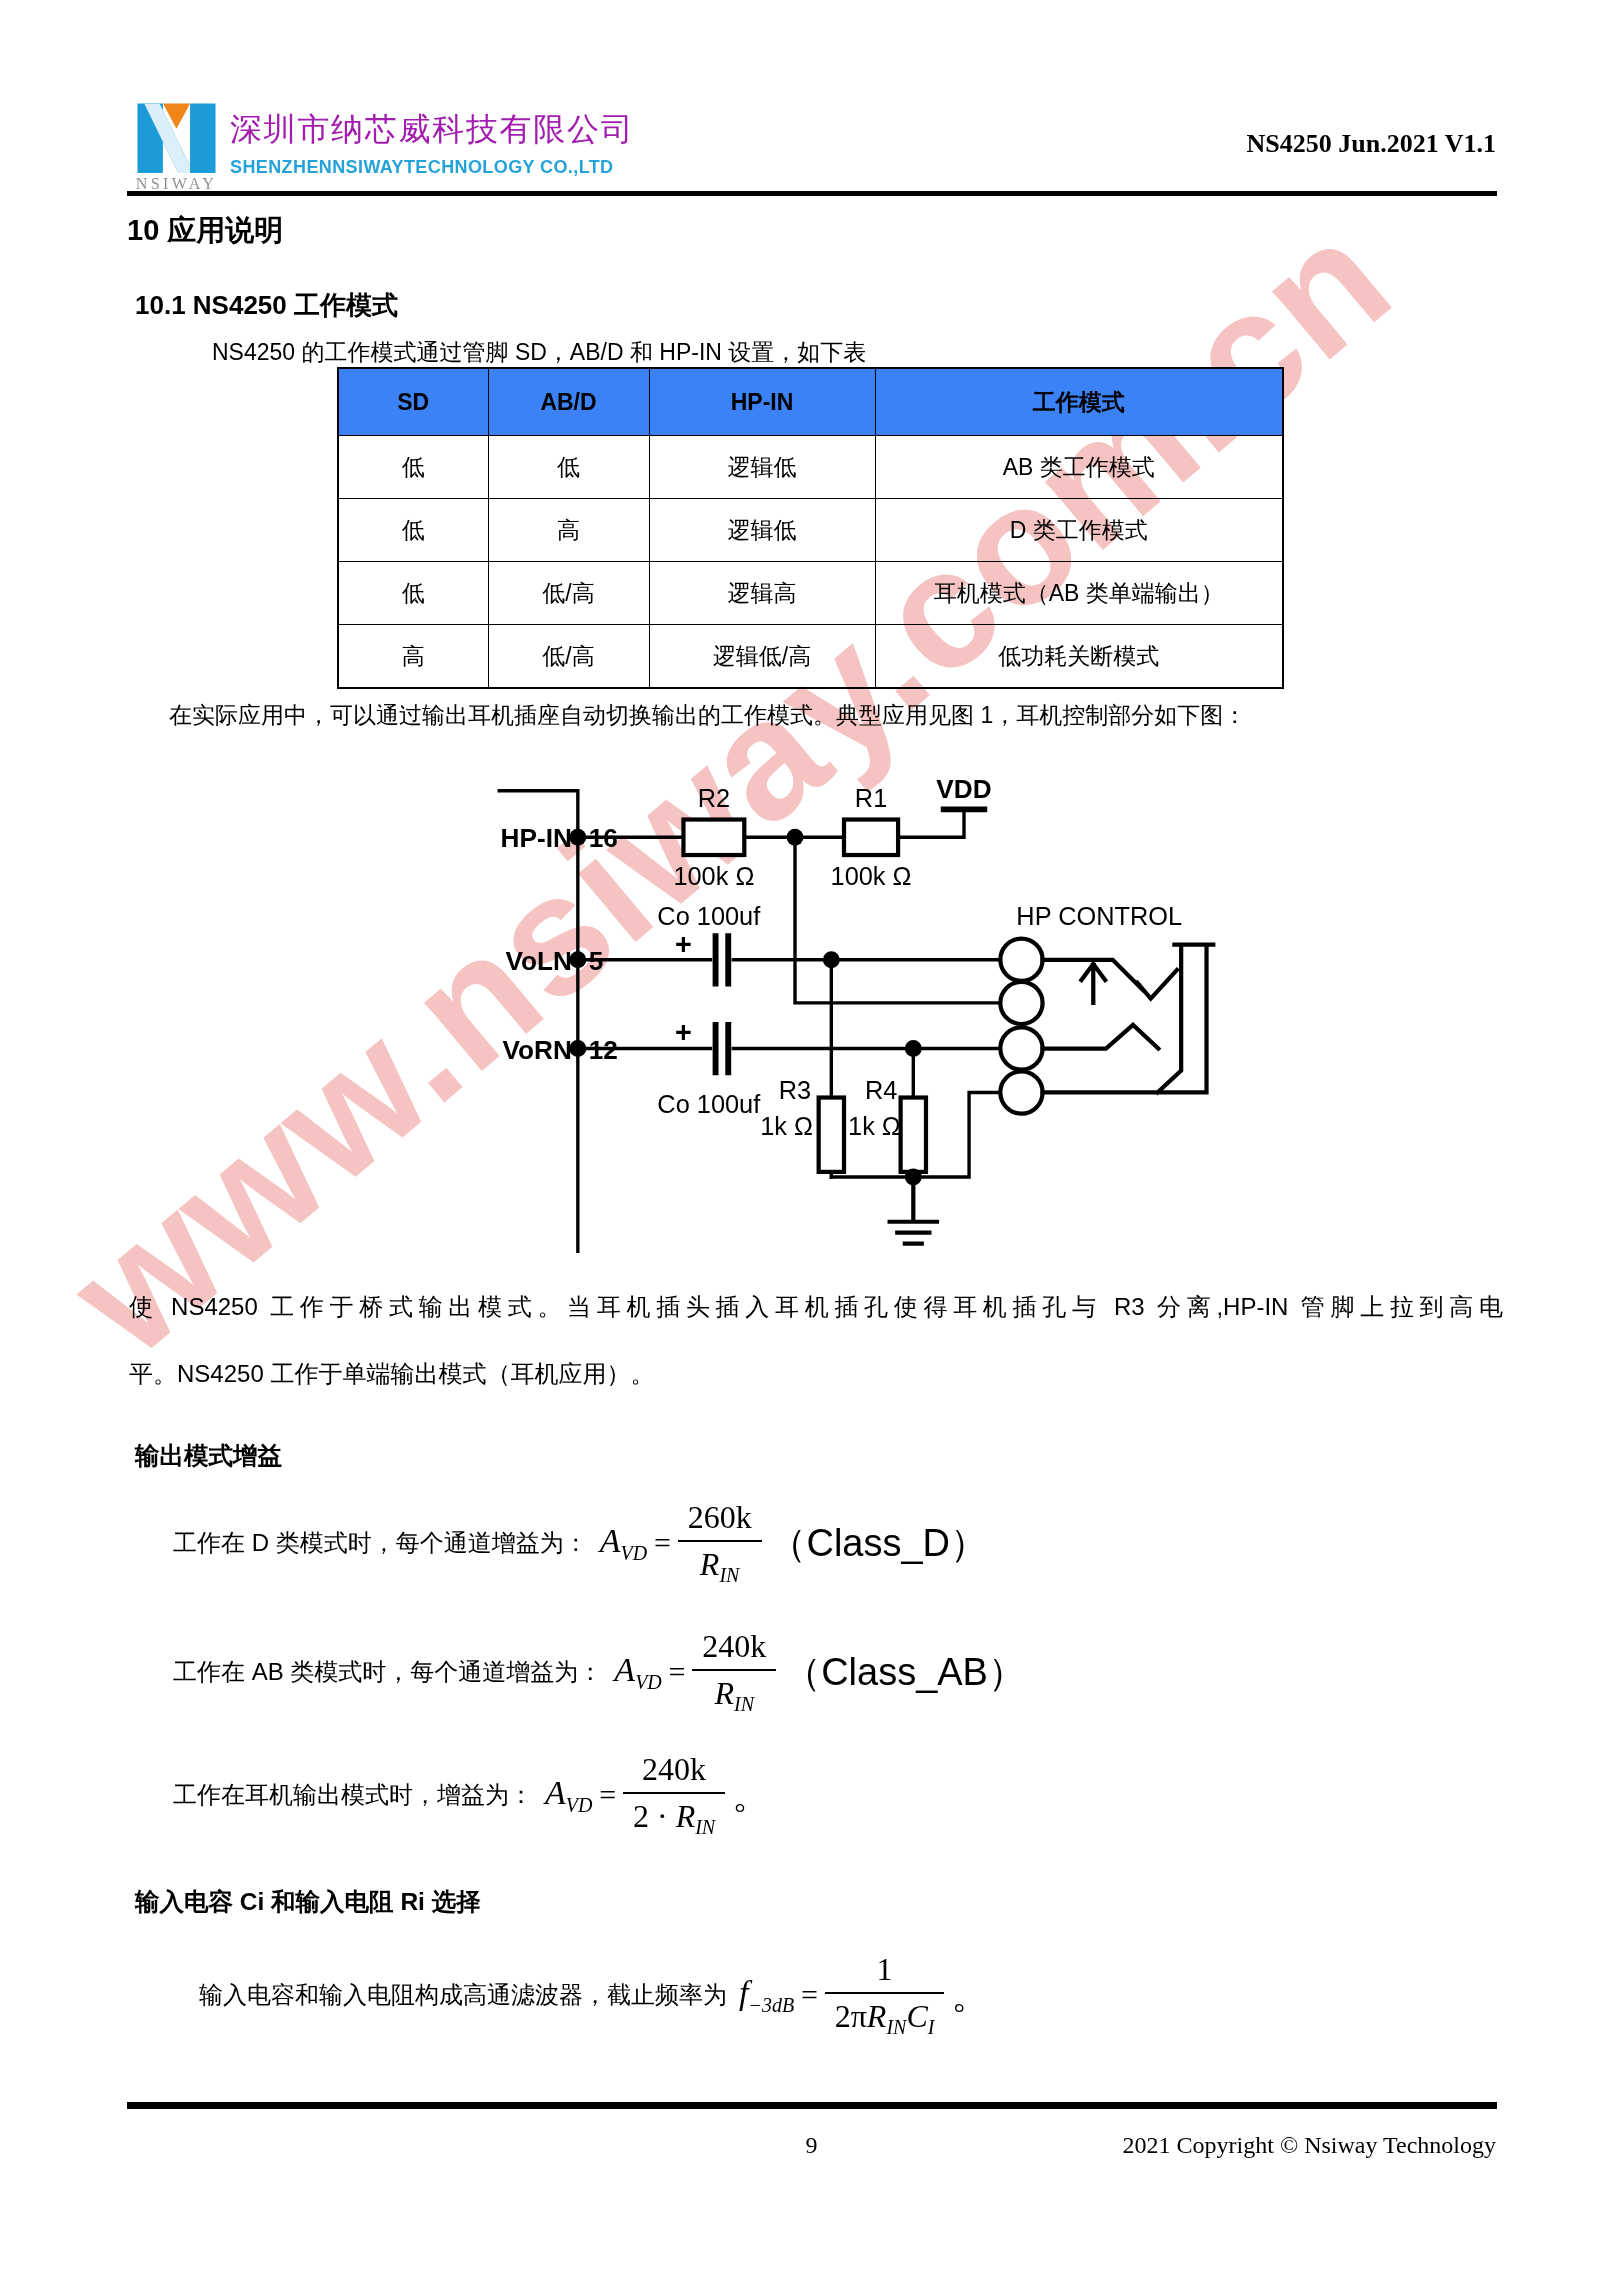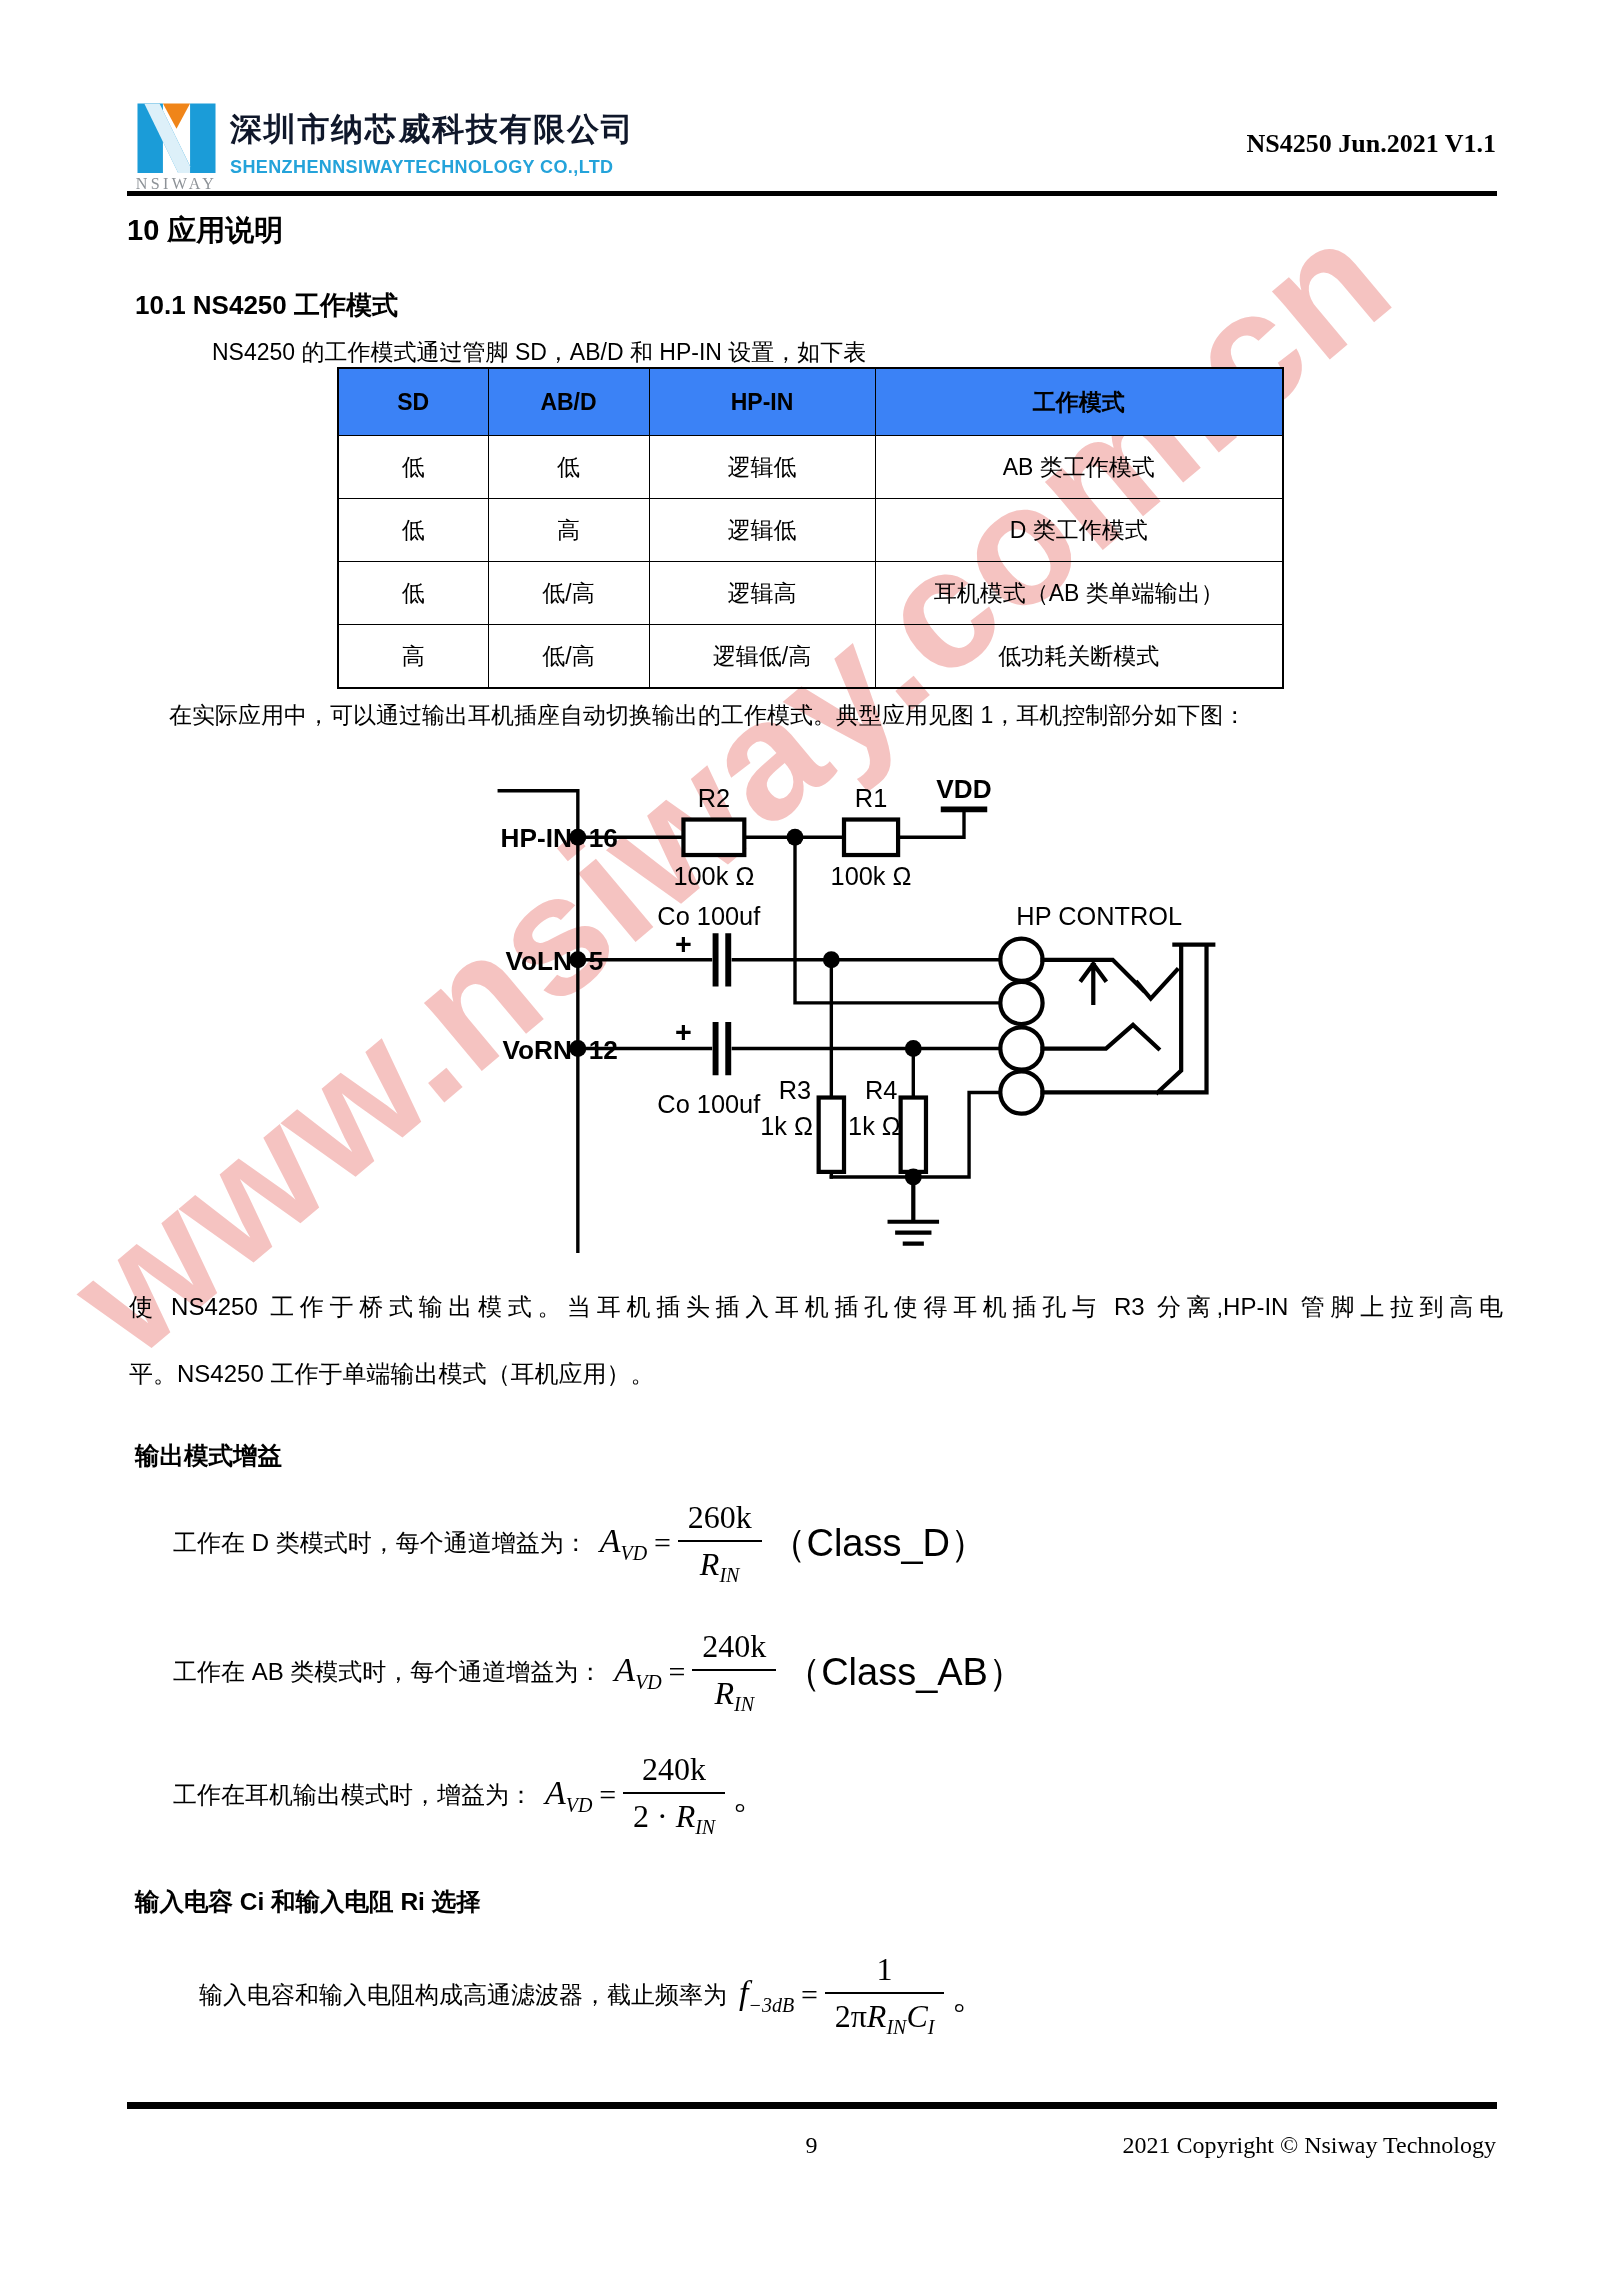--- a/index.html
+++ b/index.html
@@ -7,21 +7,21 @@
         font-family:"Liberation Sans",sans-serif;color:#000;}
   .abs{position:absolute;}
 
   
   .watermark{position:absolute;left:34px;top:1243px;font-size:169px;font-weight:bold;
              white-space:nowrap;transform:rotate(-40deg);transform-origin:0 0;
              color:rgba(231,106,100,0.40);letter-spacing:1.7px;z-index:1;pointer-events:none;}
   .content{position:relative;z-index:2;}
 
   
-  .company-cn{font-size:32px;font-weight:bold;color:#0f172a;letter-spacing:1.7px;}
+  .company-cn{font-size:32px;font-weight:normal;color:#a21caf;letter-spacing:1.7px;}
   .company-en{font-size:18px;font-weight:bold;color:#24a3da;margin-top:5px;letter-spacing:0.4px;}
   .doc-ref{font-family:"Liberation Serif",serif;font-weight:bold;font-size:26px;}
   .rule{background:#000;}
 
   
   .h1{font-size:29px;font-weight:bold;}
   .h2{font-size:26px;font-weight:bold;}
   .h3{font-size:24.5px;font-weight:bold;}
   .body-text{font-size:23px;}
 

